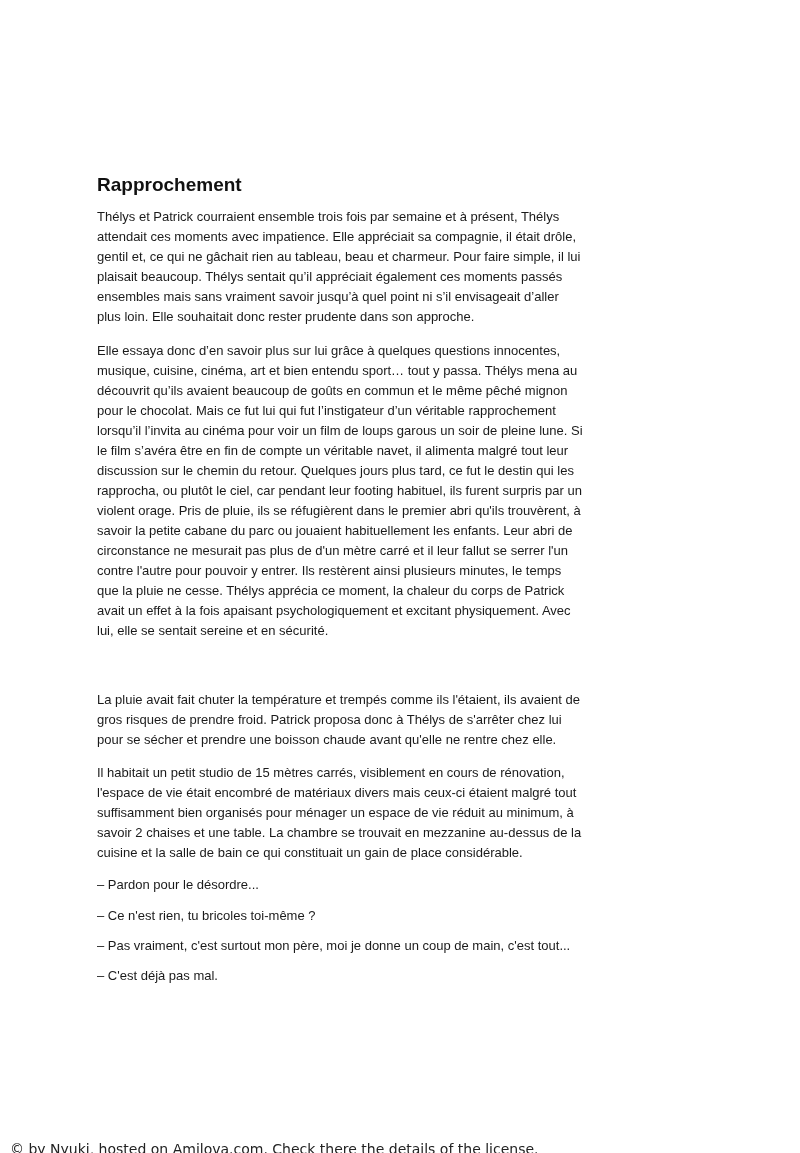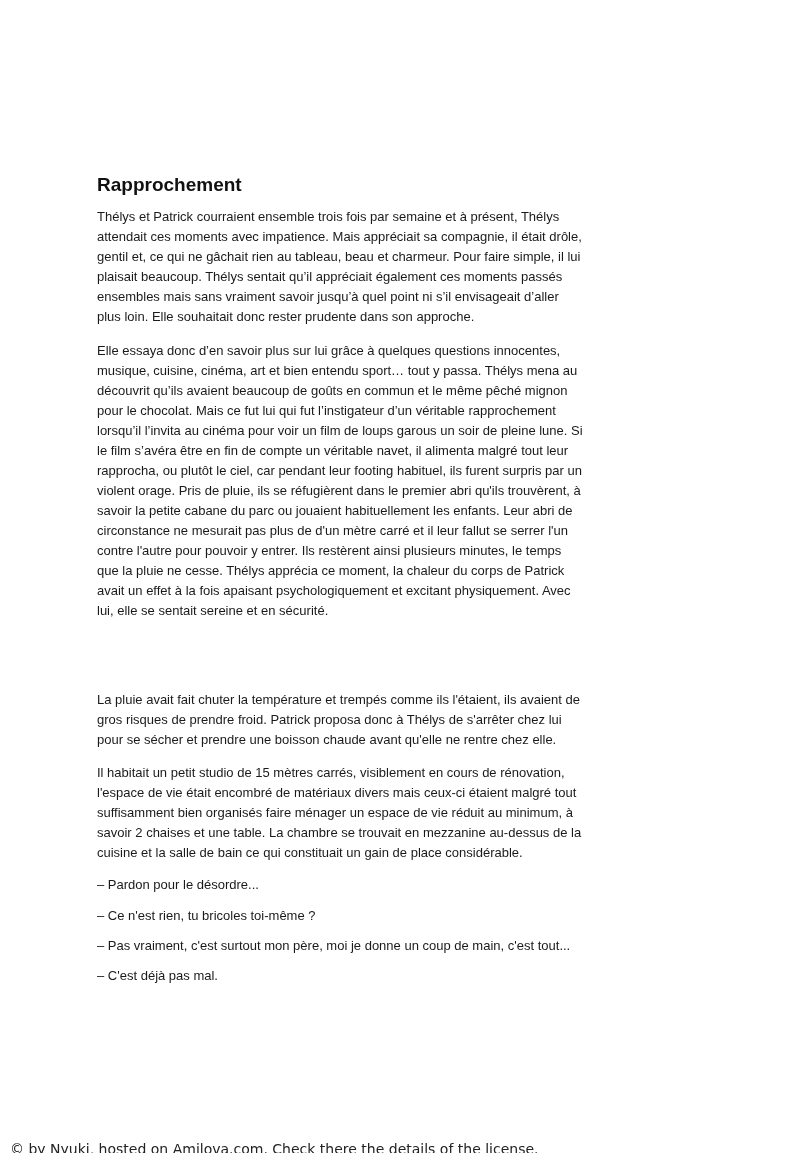--- a/index.html
+++ b/index.html
@@ -24,54 +24,55 @@
 </style>
 </head>
 <body>
 
 <div class="page">
 
   <h1 class="title">Rapprochement</h1>
 
   <p class="para" style="top:207px;">
     <span class="line">Thélys et Patrick courraient ensemble trois fois par semaine et à présent, Thélys</span>
-    <span class="line">attendait ces moments avec impatience. Mais appréciait sa compagnie, il était drôle,</span>
+    <span class="line">attendait ces moments avec impatience. Elle appréciait sa compagnie, il était drôle,</span>
     <span class="line">gentil et, ce qui ne gâchait rien au tableau, beau et charmeur. Pour faire simple, il lui</span>
     <span class="line">plaisait beaucoup. Thélys sentait qu’il appréciait également ces moments passés</span>
     <span class="line">ensembles mais sans vraiment savoir jusqu’à quel point ni s’il envisageait d’aller</span>
     <span class="line">plus loin. Elle souhaitait donc rester prudente dans son approche.</span>
   </p>
 
   <p class="para" style="top:341px;">
     <span class="line">Elle essaya donc d’en savoir plus sur lui grâce à quelques questions innocentes,</span>
     <span class="line">musique, cuisine, cinéma, art et bien entendu sport… tout y passa. Thélys mena au</span>
     <span class="line">découvrit qu’ils avaient beaucoup de goûts en commun et le même pêché mignon</span>
     <span class="line">pour le chocolat. Mais ce fut lui qui fut l’instigateur d’un véritable rapprochement</span>
     <span class="line">lorsqu’il l’invita au cinéma pour voir un film de loups garous un soir de pleine lune. Si</span>
     <span class="line">le film s’avéra être en fin de compte un véritable navet, il alimenta malgré tout leur</span>
+    <span class="line">discussion sur le chemin du retour. Quelques jours plus tard, ce fut le destin qui les</span>
     <span class="line">rapprocha, ou plutôt le ciel, car pendant leur footing habituel, ils furent surpris par un</span>
     <span class="line">violent orage. Pris de pluie, ils se réfugièrent dans le premier abri qu'ils trouvèrent, à</span>
     <span class="line">savoir la petite cabane du parc ou jouaient habituellement les enfants. Leur abri de</span>
     <span class="line">circonstance ne mesurait pas plus de d'un mètre carré et il leur fallut se serrer l'un</span>
     <span class="line">contre l'autre pour pouvoir y entrer. Ils restèrent ainsi plusieurs minutes, le temps</span>
     <span class="line">que la pluie ne cesse. Thélys apprécia ce moment, la chaleur du corps de Patrick</span>
     <span class="line">avait un effet à la fois apaisant psychologiquement et excitant physiquement. Avec</span>
     <span class="line">lui, elle se sentait sereine et en sécurité.</span>
   </p>
 
   <p class="para" style="top:690px;">
     <span class="line">La pluie avait fait chuter la température et trempés comme ils l'étaient, ils avaient de</span>
     <span class="line">gros risques de prendre froid. Patrick proposa donc à Thélys de s'arrêter chez lui</span>
     <span class="line">pour se sécher et prendre une boisson chaude avant qu'elle ne rentre chez elle.</span>
   </p>
 
   <p class="para" style="top:763px;">
     <span class="line">Il habitait un petit studio de 15 mètres carrés, visiblement en cours de rénovation,</span>
     <span class="line">l'espace de vie était encombré de matériaux divers mais ceux-ci étaient malgré tout</span>
-    <span class="line">suffisamment bien organisés faire ménager un espace de vie réduit au minimum, à</span>
+    <span class="line">suffisamment bien organisés pour ménager un espace de vie réduit au minimum, à</span>
     <span class="line">savoir 2 chaises et une table. La chambre se trouvait en mezzanine au-dessus de la</span>
     <span class="line">cuisine et la salle de bain ce qui constituait un gain de place considérable.</span>
   </p>
 
   <p class="para" style="top:875px;">
     <span class="line">– Pardon pour le désordre...</span>
   </p>
   <p class="para" style="top:906px;">
     <span class="line">– Ce n'est rien, tu bricoles toi-même ?</span>
   </p>

